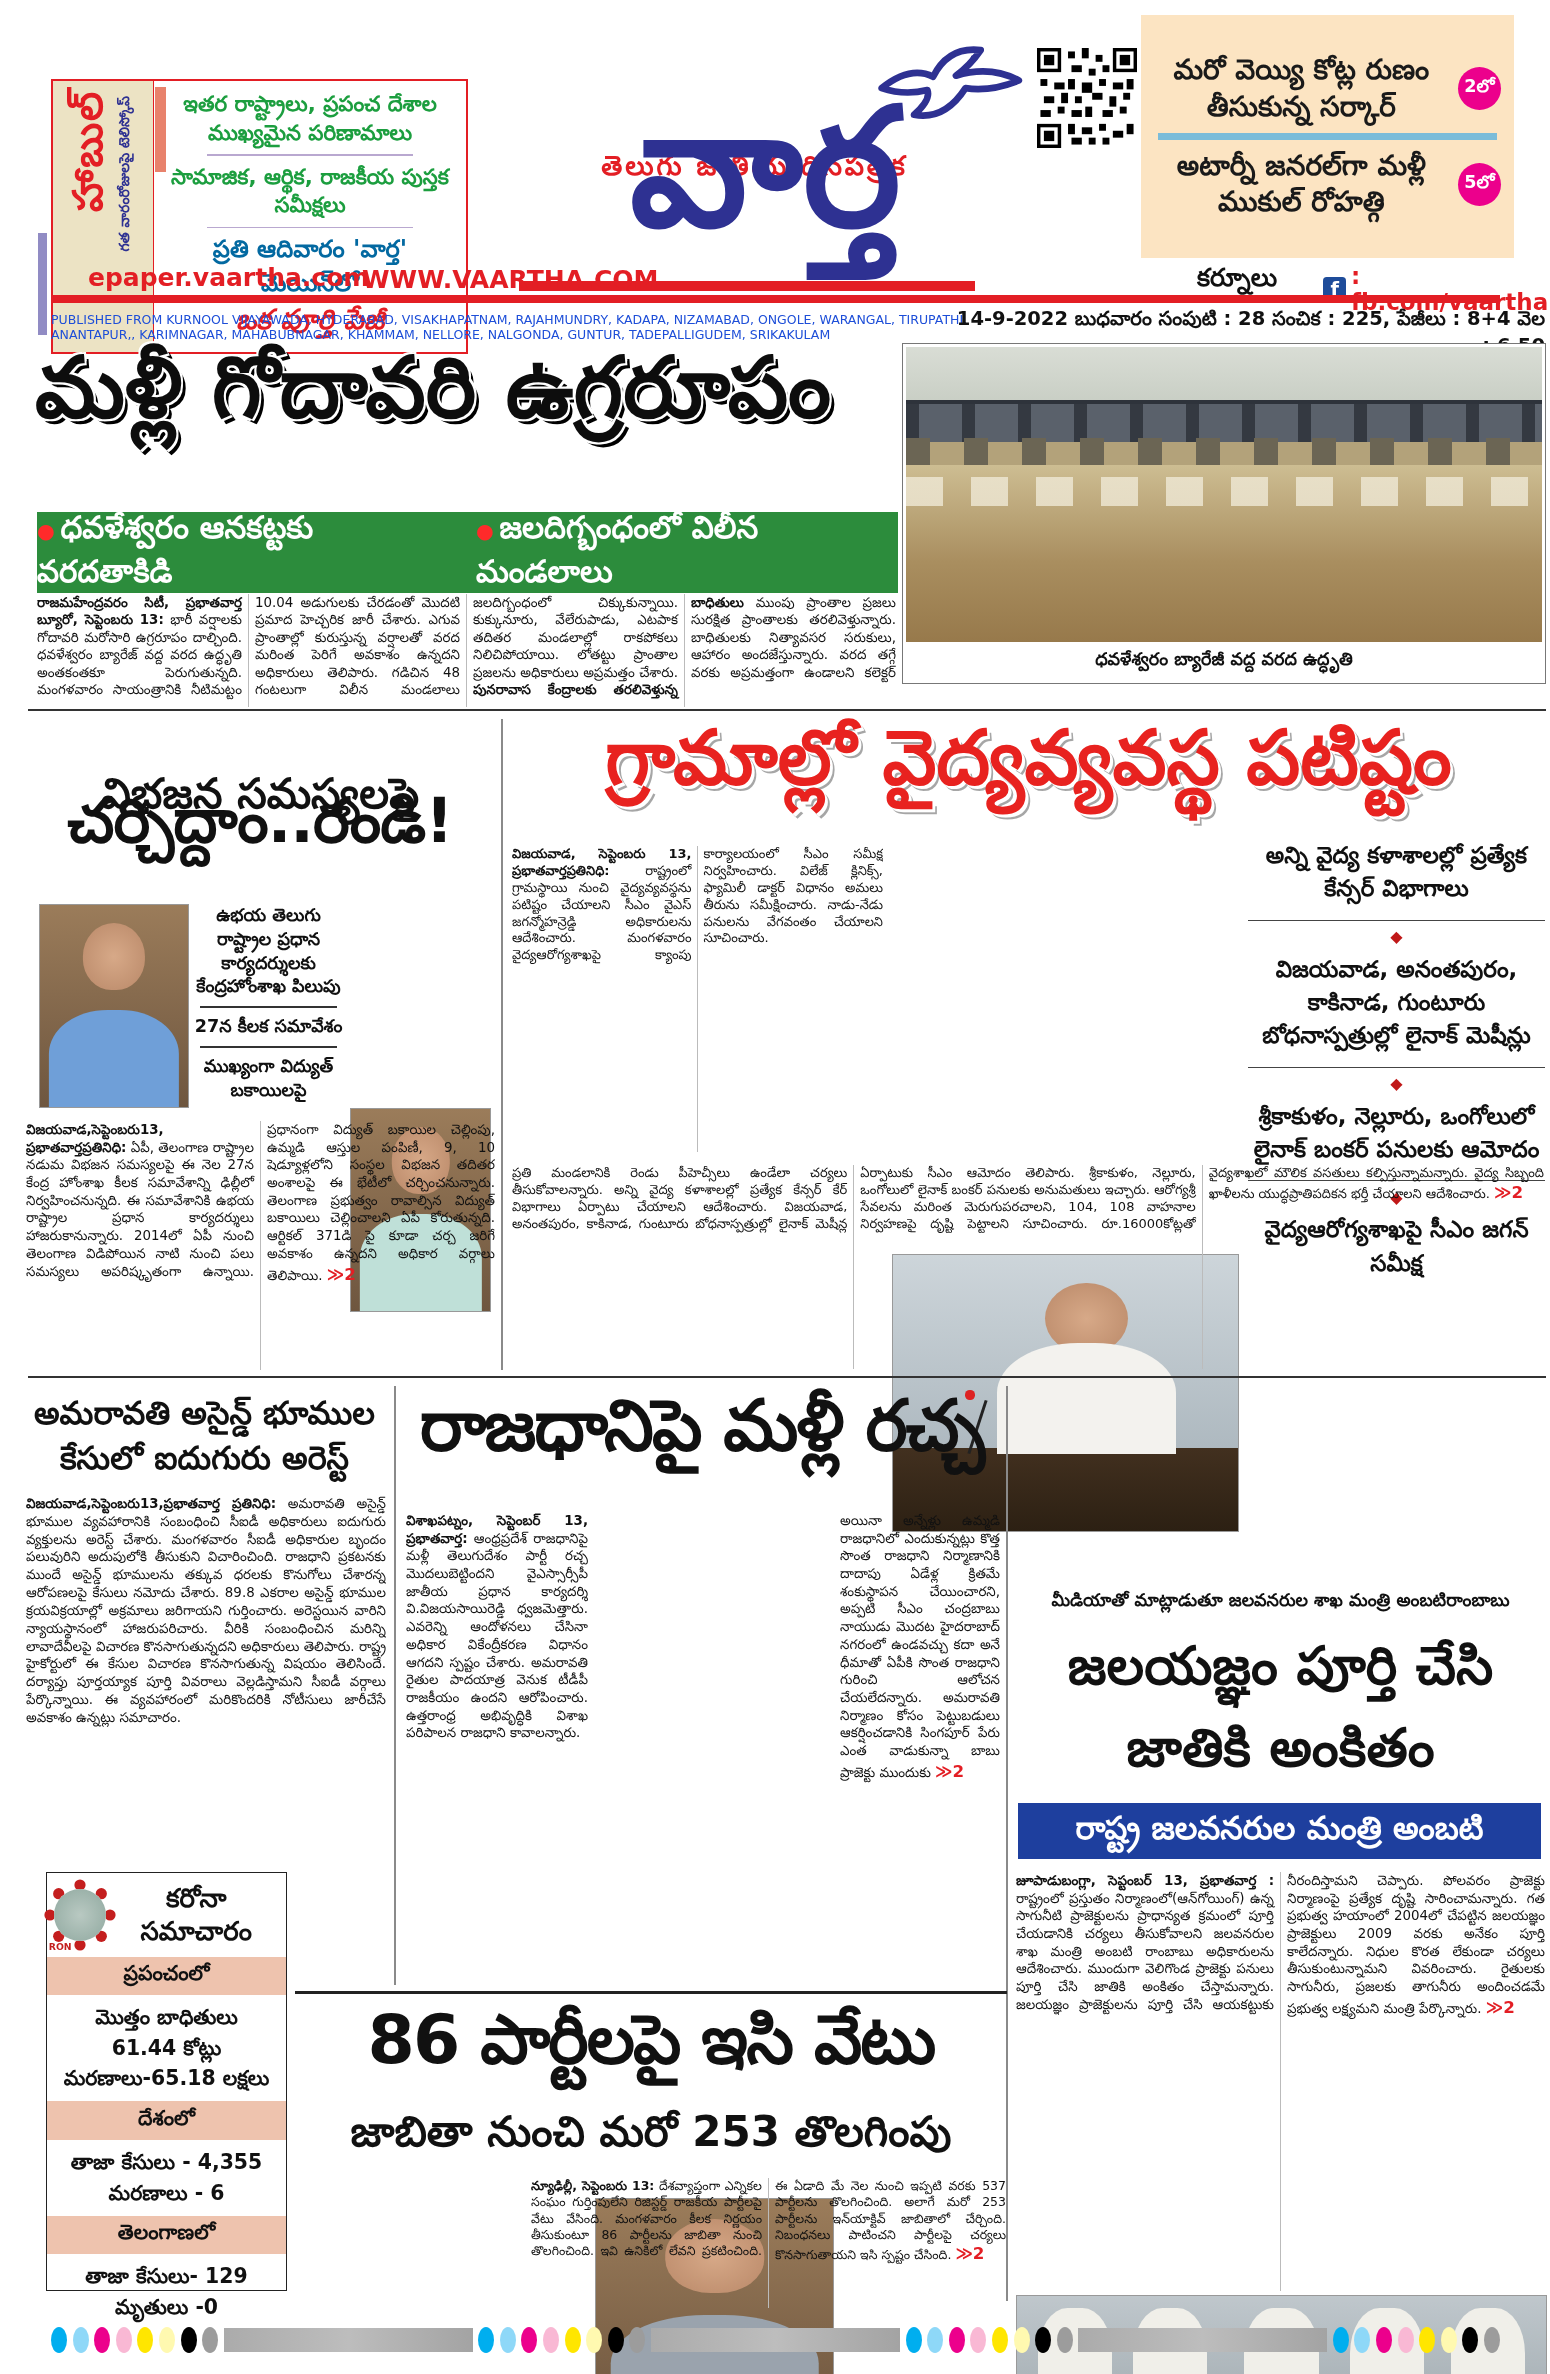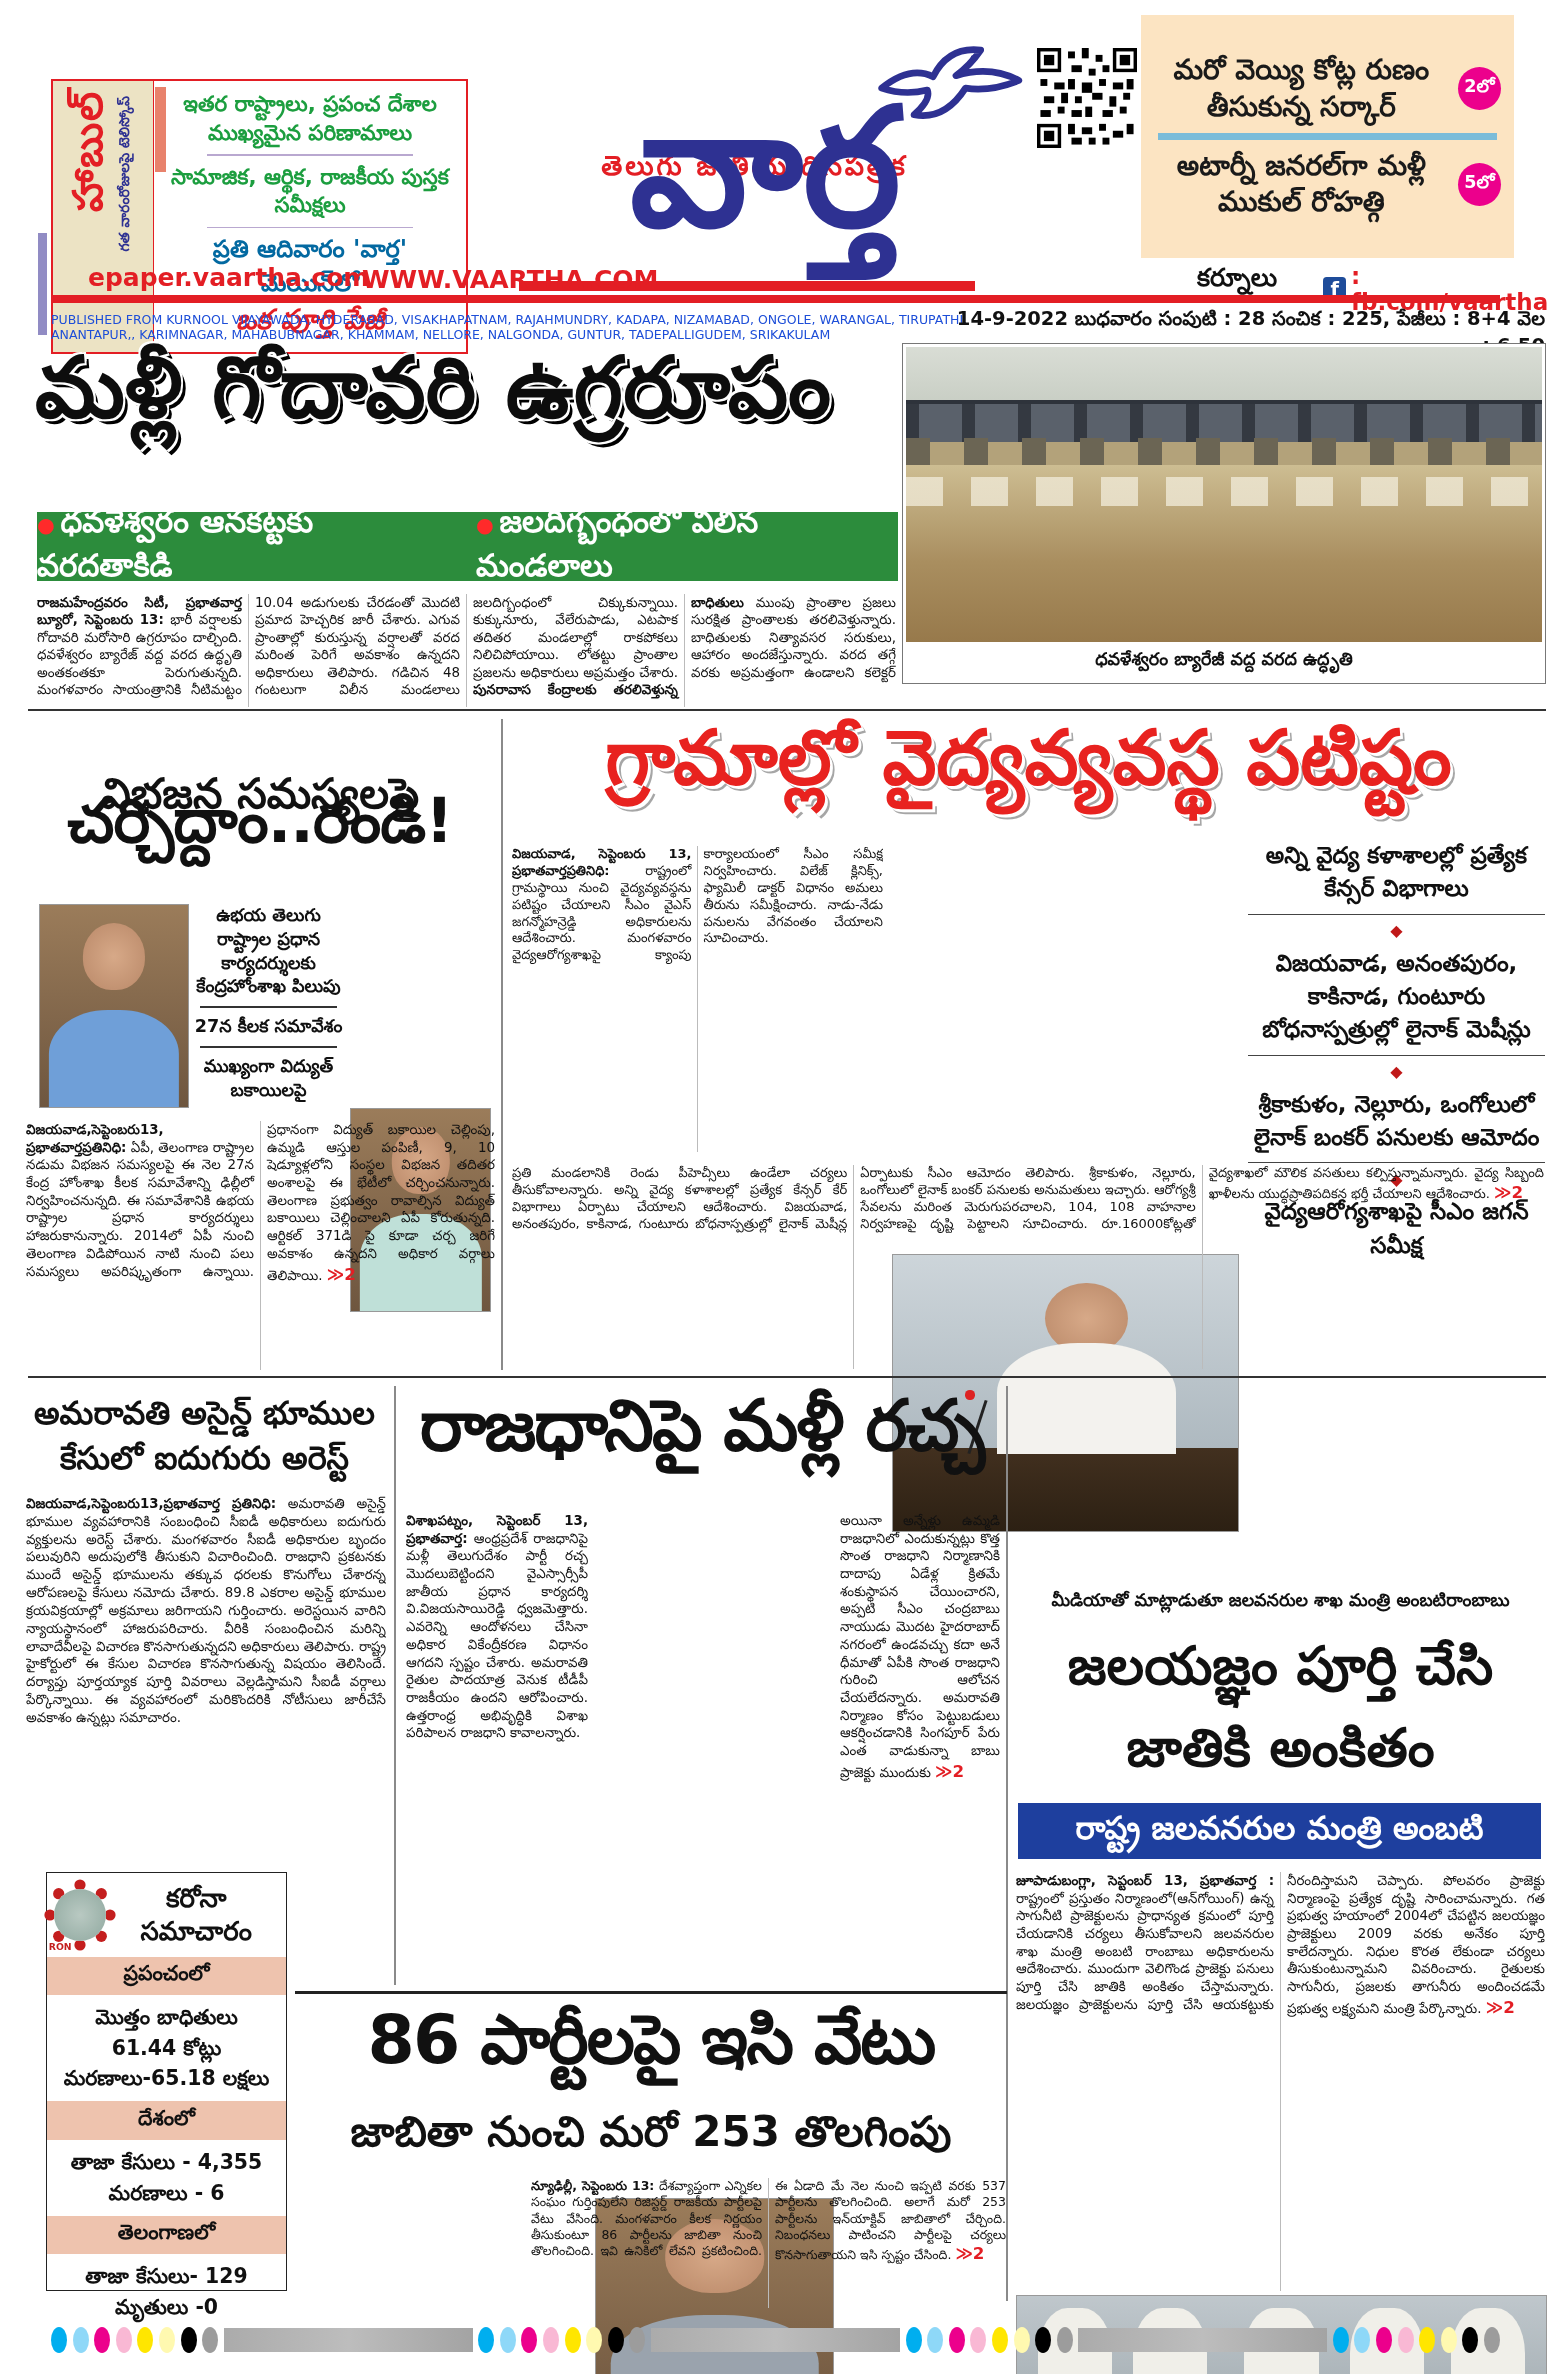--- a/index.html
+++ b/index.html
@@ -45,21 +45,21 @@
   .fbrow{left:1323px;top:263px;display:flex;align-items:center;gap:4.6px;font-size:23px;font-weight:bold;color:#e31e24;}
   .fbicon{width:25px;height:25px;background:#1e4c9a;color:#fff;border-radius:3.7px;font-size:19.5px;font-weight:bold;
           display:flex;align-items:center;justify-content:center;}
   .red-rule{left:51px;top:295px;width:1449px;height:8.3px;background:#e31e24;}
   .published{left:51px;top:312px;width:983px;font-size:12.5px;color:#1d4ed8;}
   .dateline-top{left:951px;top:307px;width:594px;font-size:19.5px;font-weight:bold;text-align:right;}
 
   
   .lead-head{left:35px;top:343px;width:858px;font-size:85px;font-weight:bold;color:#0d0d0d;line-height:1.05;
              text-shadow:1.9px 1.9px 0 #fff,-1.9px -1.9px 0 #fff,1.9px -1.9px 0 #fff,-1.9px 1.9px 0 #fff,4.6px 4.6px 0 #000;}
-  .green-strip{left:37px;top:512px;width:861px;height:69px;background:#2c8c3c;color:#fff;display:flex;
+  .green-strip{left:37px;top:512px;width:861px;height:81px;background:#2c8c3c;color:#fff;display:flex;
                align-items:center;justify-content:center;gap:24px;font-size:31px;font-weight:bold;}
   .gdot{color:#ff2a2a;font-size:20.4px;margin-right:5.6px;}
   .lead-body{left:37px;top:594px;width:859px;height:113px;column-count:4;column-gap:13px;column-rule:0.9px solid #bbb;
              font-size:13.4px;line-height:1.3;overflow:hidden;}
   .dl{font-weight:bold;}
   .crosshead{font-weight:bold;}
   .cont{color:#e31e24;font-weight:bold;font-size:16.7px;}
   .photo-frame{left:902px;top:343px;width:644px;height:341px;border:1.9px solid #777;background:#fff;box-sizing:border-box;padding:2.8px;}
   .flood{position:relative;width:100%;height:295px;overflow:hidden;background:linear-gradient(#d9ddd5 0%,#c6ccc2 22%,#b3a27a 22%,#b3a27a 100%);}
   .flood-bridge{position:absolute;left:0;top:18%;width:100%;height:13%;background:#4b5058;
@@ -95,21 +95,21 @@
   .jagan{left:892px;top:846px;width:345px;height:276px;border:0.9px solid #999;position:relative;overflow:hidden;
          background:linear-gradient(#cdd5da,#aeb9c0 70%,#42301f 70%,#2c2013);}
   .jagan::before{content:'';position:absolute;top:10%;left:44%;width:24%;height:26%;
          background:radial-gradient(#d7a988,#b98868);border-radius:50%;}
   .jagan::after{content:'';position:absolute;top:32%;left:30%;width:52%;height:40%;
          background:#f3f2ee;border-radius:45% 45% 0 0;}
   .jagan .mic{position:absolute;left:24%;top:52%;width:2.8px;height:56px;background:#222;transform:rotate(18deg);}
   .jagan .micdot{position:absolute;left:21%;top:49%;width:9.3px;height:9.3px;border-radius:50%;background:#d22;}
   .bullets{left:1248px;top:839px;width:297px;display:flex;flex-direction:column;align-items:center;}
   .bullets .b{font-size:23px;font-weight:bold;text-align:center;line-height:1.45;}
-  .bullets .u{border-bottom:1.9px solid #444;padding-bottom:8px;}
+  .bullets .u{border-bottom:1.9px solid #444;padding-bottom:14px;}
   .bullets .orn{color:#c01818;font-size:16px;margin:6.5px 0;}
   .health-bottom{left:512px;top:1165px;width:1032px;height:204px;column-count:3;column-gap:13px;column-rule:0.9px solid #bbb;
                  font-size:13px;line-height:1.3;overflow:hidden;}
 
   
   .ama-head{left:26px;top:1391px;width:357px;font-size:32px;font-weight:bold;text-align:center;line-height:1.4;}
   .ama-body{left:26px;top:1495px;width:360px;height:364px;font-size:13.4px;line-height:1.33;overflow:hidden;}
   .raj-head{left:404px;top:1384px;width:595px;font-size:71px;font-weight:bold;text-align:center;letter-spacing:-1.9px;}
   .raj-col1{left:406px;top:1512px;width:182px;height:468px;font-size:13.4px;line-height:1.32;overflow:hidden;}
   .raj-photo{left:595px;top:1512px;width:237px;height:223px;}

